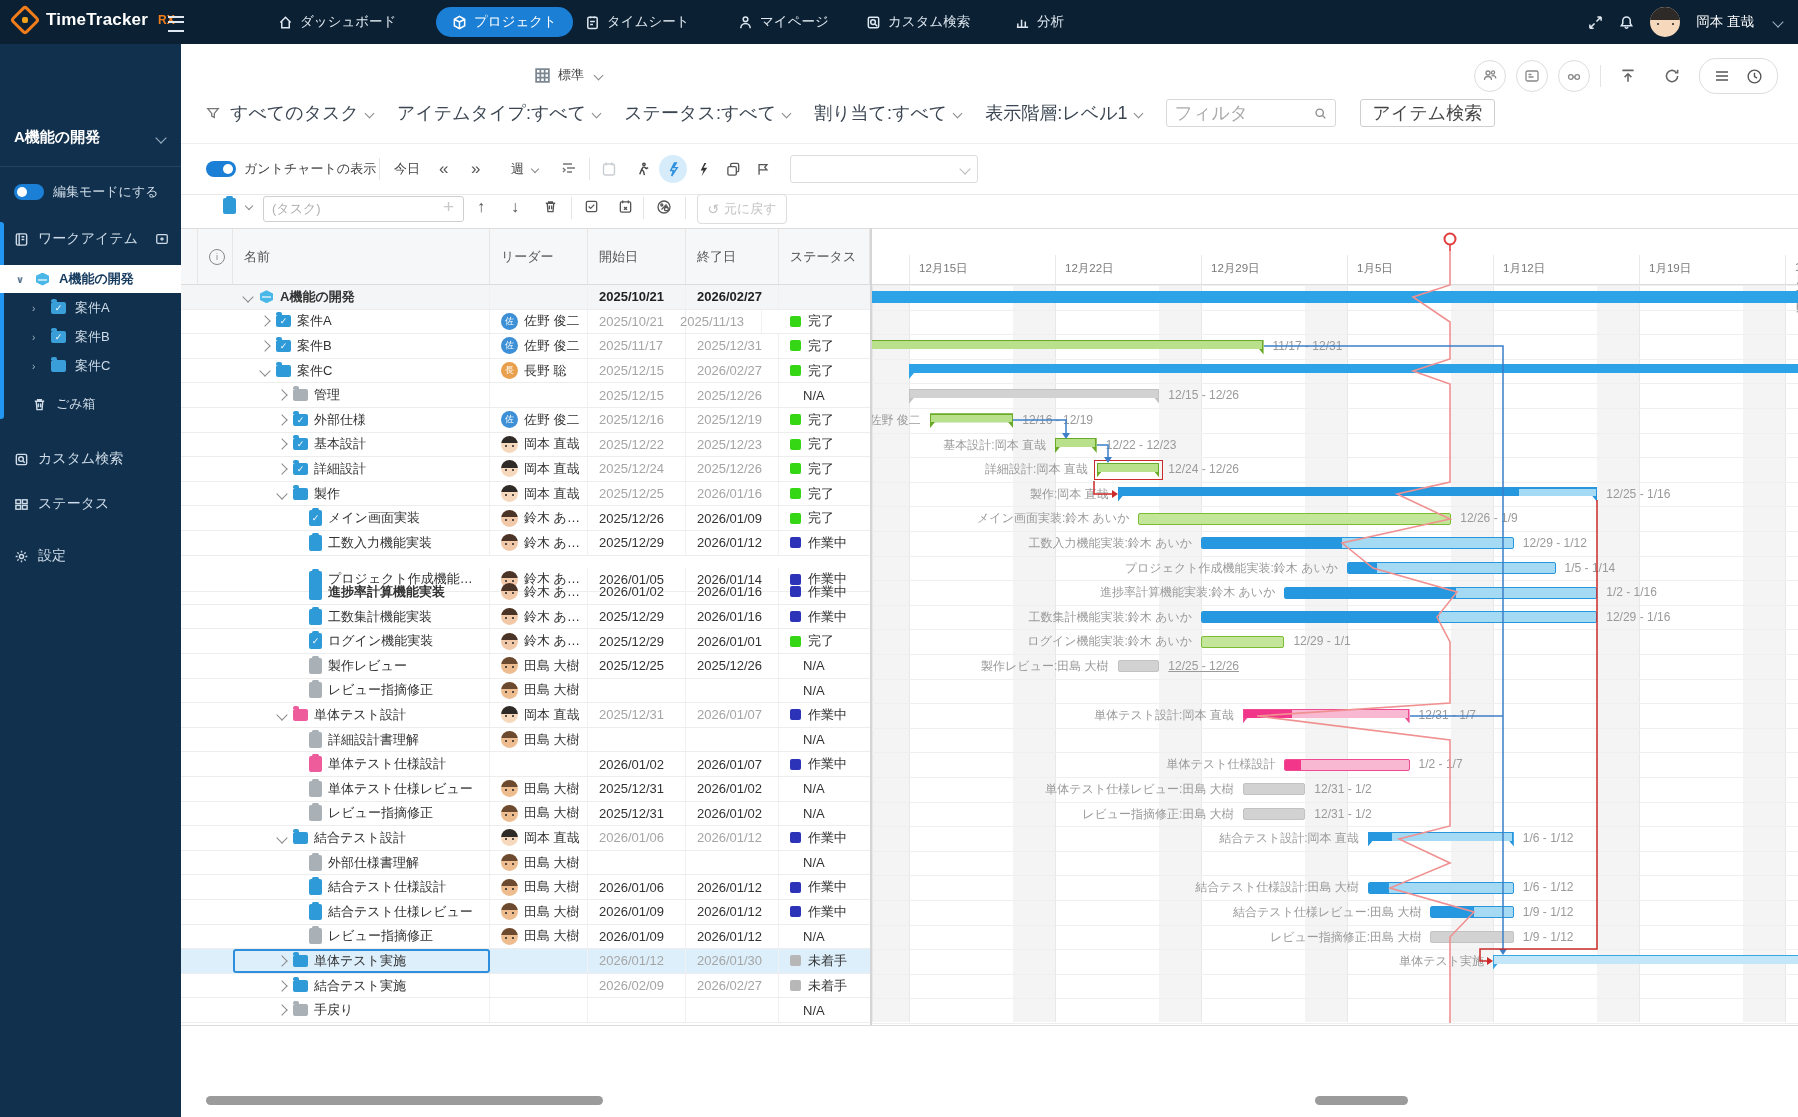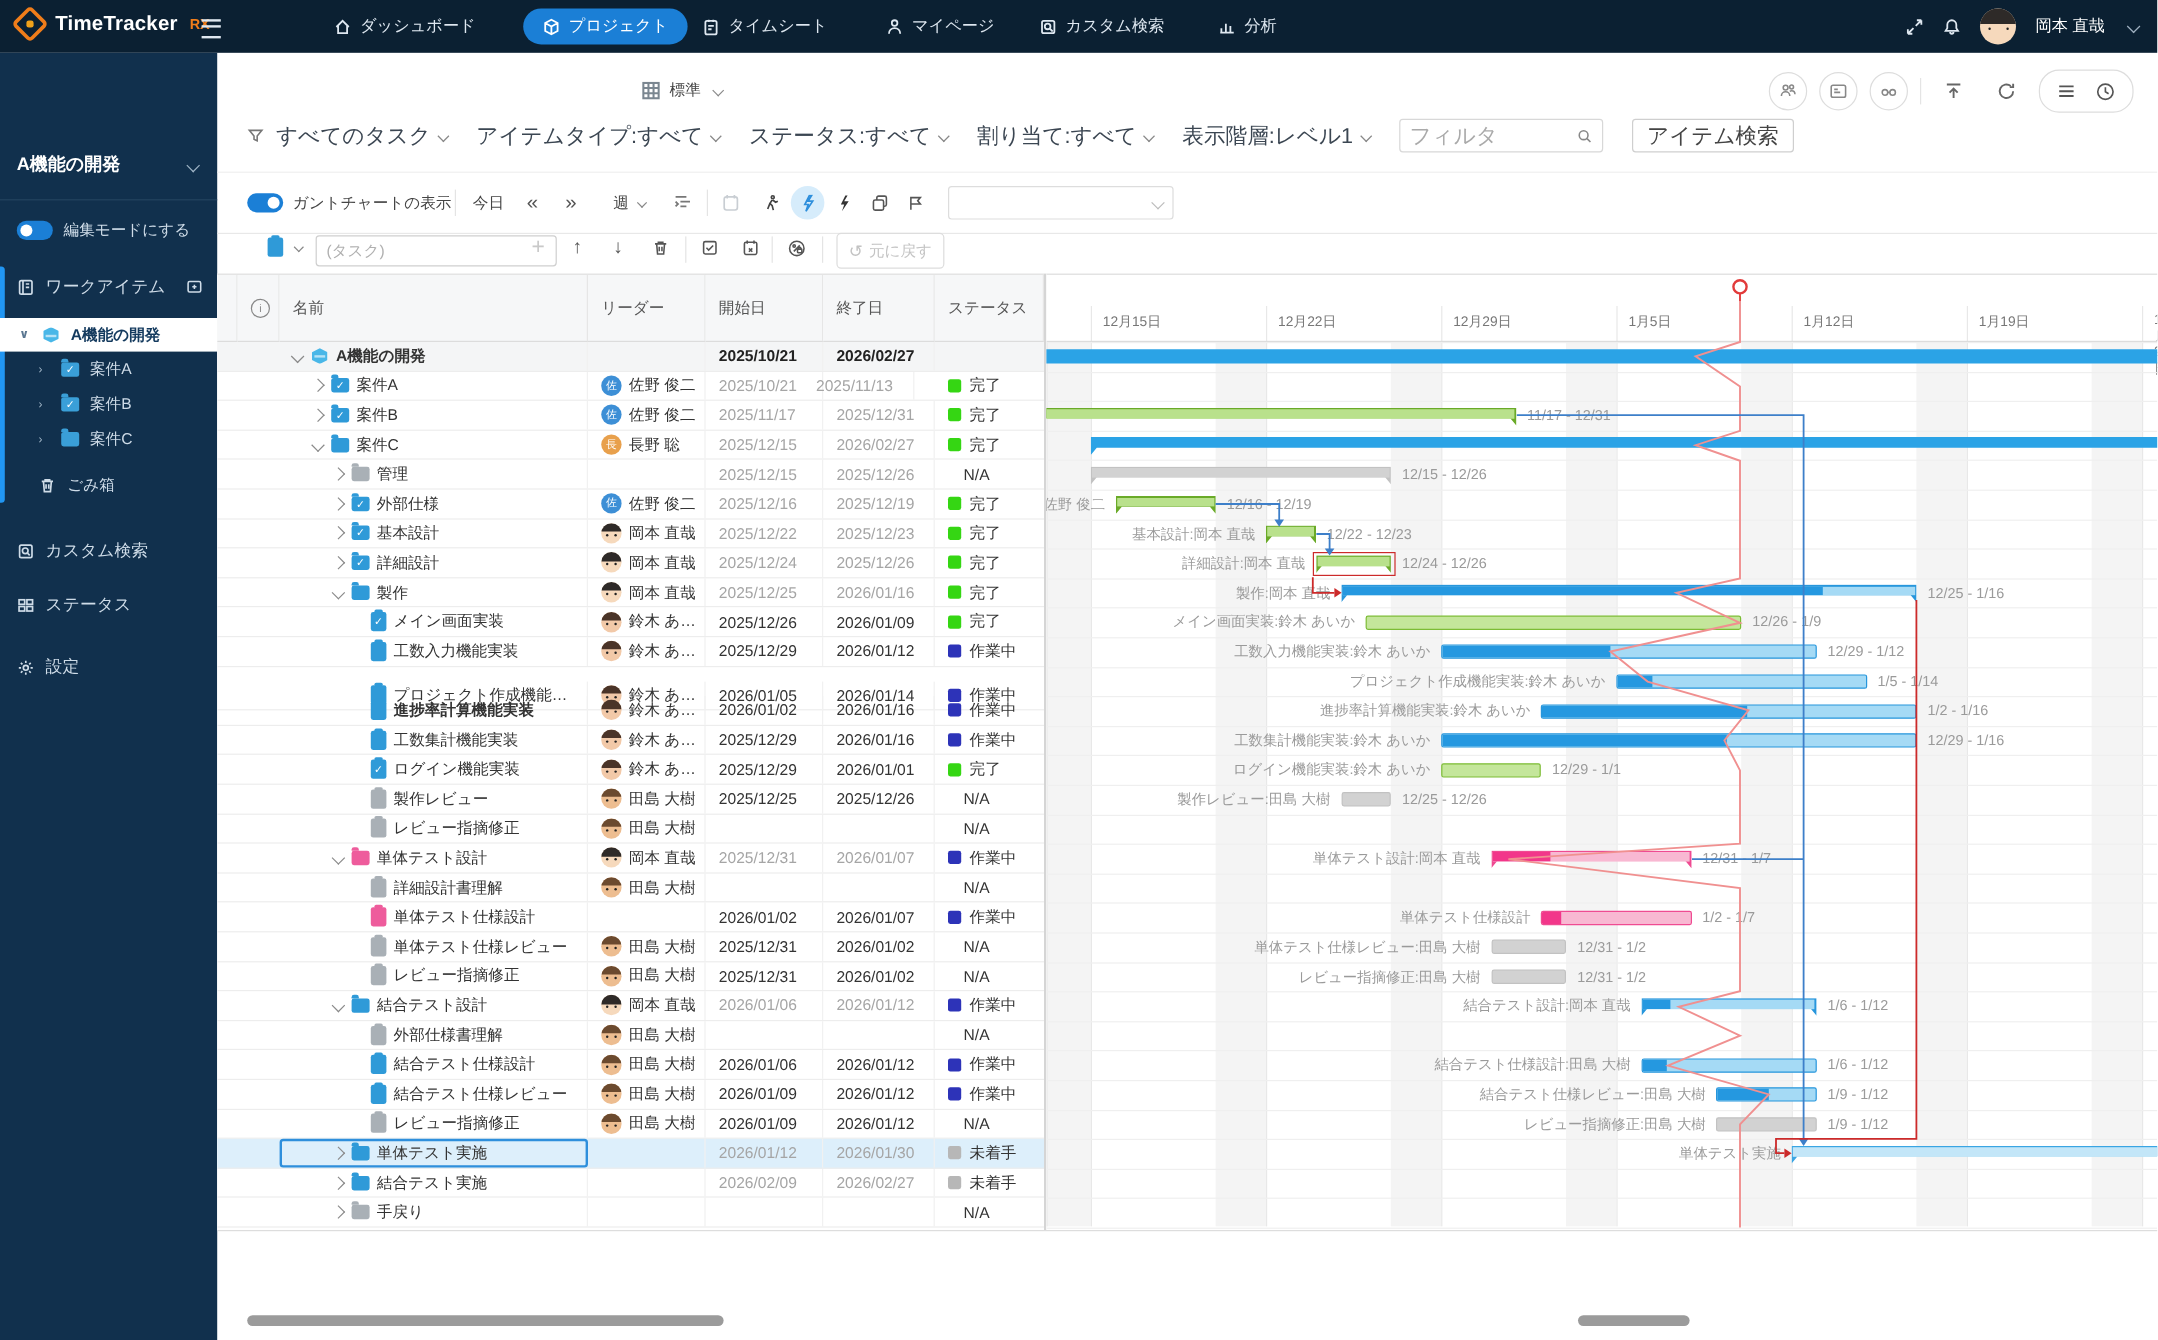--- a/index.html
+++ b/index.html
@@ -1199,21 +1199,21 @@
       <div class="bar leaf" style="top: 382.1px; border-color: rgb(39, 150, 220); background: rgb(165, 218, 245); left: 328.997px; width: 396.283px;">
         <div class="fillseg" style="width:60%;background:#2598e0"></div>
       </div>
       <div class="g-label" style="right: 606.003px; top: 375.8px;">工数集計機能実装:鈴木 あいか</div>
       <div class="g-label" style="left: 734.28px; top: 375.8px;">12/29 - 1/16</div>
       <div class="bar leaf" style="top: 406.7px; border-color: rgb(124, 188, 53); background: rgb(196, 230, 155); left: 328.997px; width: 83.428px;"></div>
       <div class="g-label" style="right: 606.003px; top: 400.4px;">ログイン機能実装:鈴木 あいか</div>
       <div class="g-label" style="left: 421.425px; top: 400.4px;">12/29 - 1/1</div>
       <div class="bar leaf" style="top: 431.3px; border-color: rgb(194, 194, 194); background: rgb(210, 210, 210); left: 245.569px; width: 41.714px;"></div>
       <div class="g-label" style="right: 689.431px; top: 425px;">製作レビュー:田島 大樹</div>
-      <div class="g-label" style="left: 296.283px; top: 425px;">12/25 - 12/26</div>
+      <div class="g-label" style="left: 296.283px; top: 425px; text-decoration: underline;">12/25 - 12/26</div>
       <div class="bar parent" style="top: 479.5px; left: 370.711px; width: 166.856px;">
         <div class="bracket" style="background:#ef4b92"></div>
         <div class="inner" style="background:#f8b8d2">
           <div class="fillseg" style="width:28.999999999999996%;background:#f2368a"></div>
         </div>
       </div>
       <div class="g-label" style="right: 564.289px; top: 474.2px;">単体テスト設計:岡本 直哉</div>
       <div class="g-label" style="left: 546.567px; top: 474.2px;">12/31 - 1/7</div>
       <div class="bar leaf" style="top: 529.7px; border-color: rgb(239, 75, 146); background: rgb(248, 184, 210); left: 412.425px; width: 125.142px;">
         <div class="fillseg" style="width:13%;background:#f2368a"></div>

